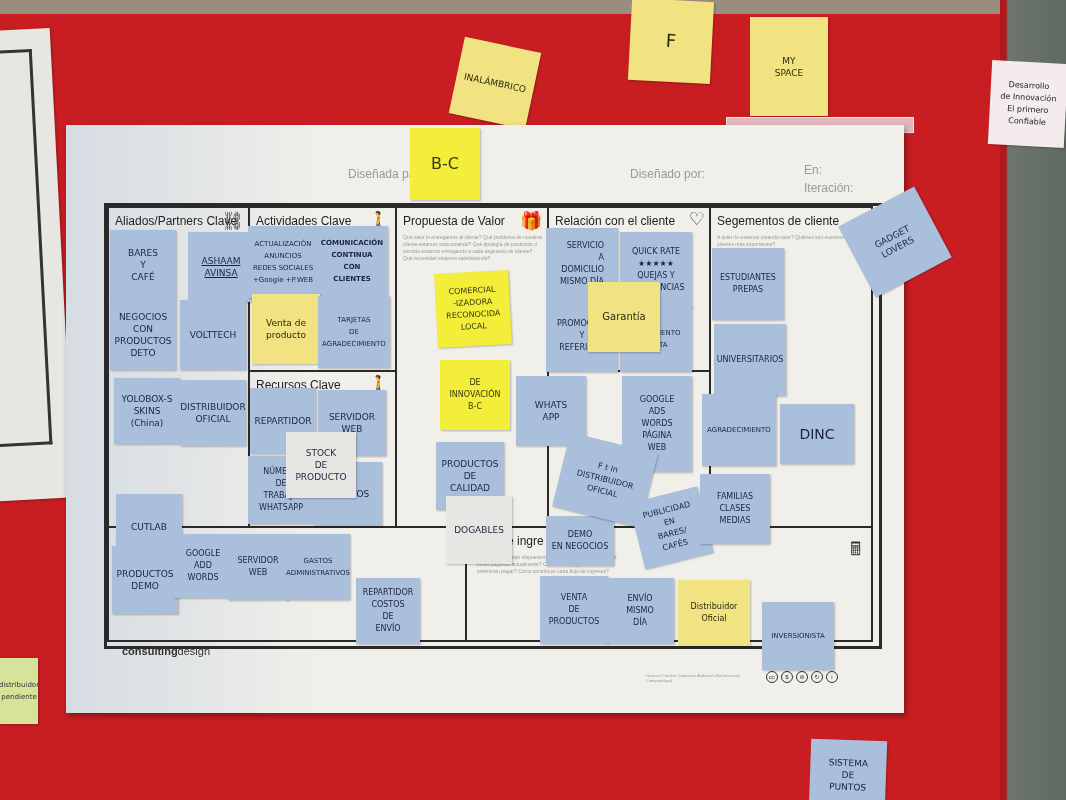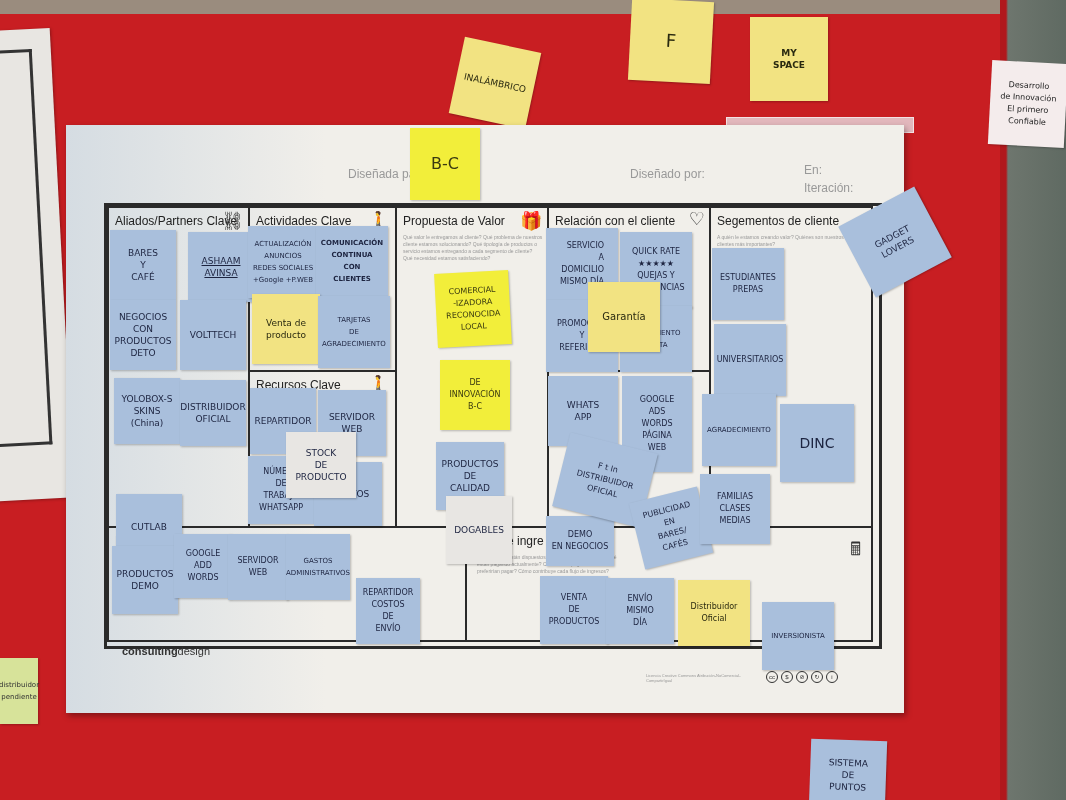--- a/index.html
+++ b/index.html
@@ -41,21 +41,21 @@
 <body>
 
 <div class="wall-top"></div>
 <div class="wall-right"></div>
 <div class="left-sheet">
     <div class="frame"></div>
   </div>
 
 <div class="note pale" style="left:456px;top:44px;width:78px;height:78px;transform:rotate(12deg);">INALÁMBRICO</div>
 <div class="note pale" style="left:630px;top:0px;width:82px;height:82px;transform:rotate(3deg);font-size:18px;">F</div>
-<div class="note pale" style="left:750px;top:17px;width:78px;height:84px;font-weight:bold;">MY
+<div class="note pale" style="left:750px;top:17px;width:78px;height:99px;">MY
 SPACE</div>
 <div class="note pink" style="left:990px;top:62px;width:76px;height:84px;transform:rotate(3deg);font-size:8px;">Desarrollo
 de Innovación
 El primero
 Confiable</div>
 <div class="note blue" style="left:810px;top:740px;width:76px;height:70px;transform:rotate(2deg);">SISTEMA
 DE
 PUNTOS</div>
 <div class="note green" style="left:0px;top:658px;width:38px;height:66px;font-size:7px;">distribuidor
 pendiente</div>
@@ -182,42 +182,42 @@
 ★★★★★
 QUEJAS Y
 SUGERENCIAS</div>
 <div class="note blue" style="left:546px;top:300px;width:72px;height:72px;font-size:8px;">PROMOCIÓN
 Y
 REFERIDOS</div>
 <div class="note blue" style="left:620px;top:306px;width:72px;height:66px;font-size:7px;">SEGUIMIENTO
 VENTA</div>
 <div class="note pale" style="left:588px;top:282px;width:72px;height:70px;font-size:10px;">Garantía</div>
 
-<div class="note blue" style="left:548px;top:376px;width:70px;height:70px;">WHATS
+<div class="note blue" style="left:516px;top:376px;width:70px;height:70px;">WHATS
 APP</div>
 <div class="note blue" style="left:622px;top:376px;width:70px;height:96px;font-size:8px;">GOOGLE
 ADS
 WORDS
 PÁGINA
 WEB</div>
 <div class="note blue" style="left:546px;top:516px;width:68px;height:50px;font-size:8px;">DEMO
 EN NEGOCIOS</div>
 <div class="note blue" style="left:560px;top:442px;width:90px;height:76px;transform:rotate(14deg);font-size:8px;">F t In
 DISTRIBUIDOR
 OFICIAL</div>
 <div class="note blue" style="left:636px;top:494px;width:70px;height:68px;transform:rotate(-14deg);font-size:8px;">PUBLICIDAD
 EN
 BARES/
 CAFÉS</div>
 
 <div class="note blue" style="left:712px;top:248px;width:72px;height:72px;font-size:8px;">ESTUDIANTES
 PREPAS</div>
 <div class="note blue" style="left:714px;top:324px;width:72px;height:72px;font-size:8px;">UNIVERSITARIOS</div>
 <div class="note blue" style="left:702px;top:394px;width:74px;height:72px;font-size:7px;">AGRADECIMIENTO</div>
-<div class="note blue" style="left:780px;top:404px;width:74px;height:78px;font-size:14px;">DINC</div>
+<div class="note blue" style="left:780px;top:404px;width:74px;height:60px;font-size:14px;">DINC</div>
 <div class="note blue" style="left:700px;top:474px;width:70px;height:70px;font-size:8px;">FAMILIAS
 CLASES
 MEDIAS</div>
 <div class="note blue" style="left:852px;top:202px;width:86px;height:80px;transform:rotate(-28deg);">GADGET
 LOVERS</div>
 
 <div class="note blue" style="left:112px;top:546px;width:66px;height:68px;">PRODUCTOS
 DEMO</div>
 <div class="note blue" style="left:174px;top:534px;width:58px;height:64px;font-size:8px;">GOOGLE
 ADD

